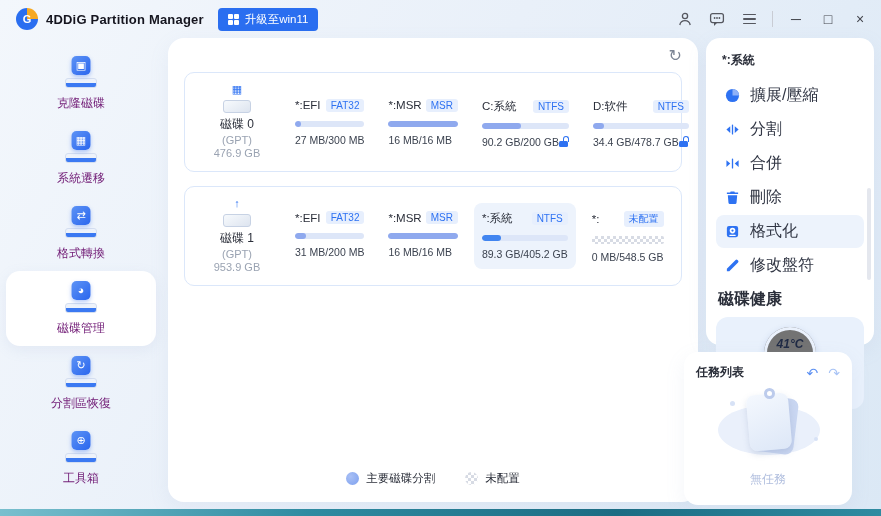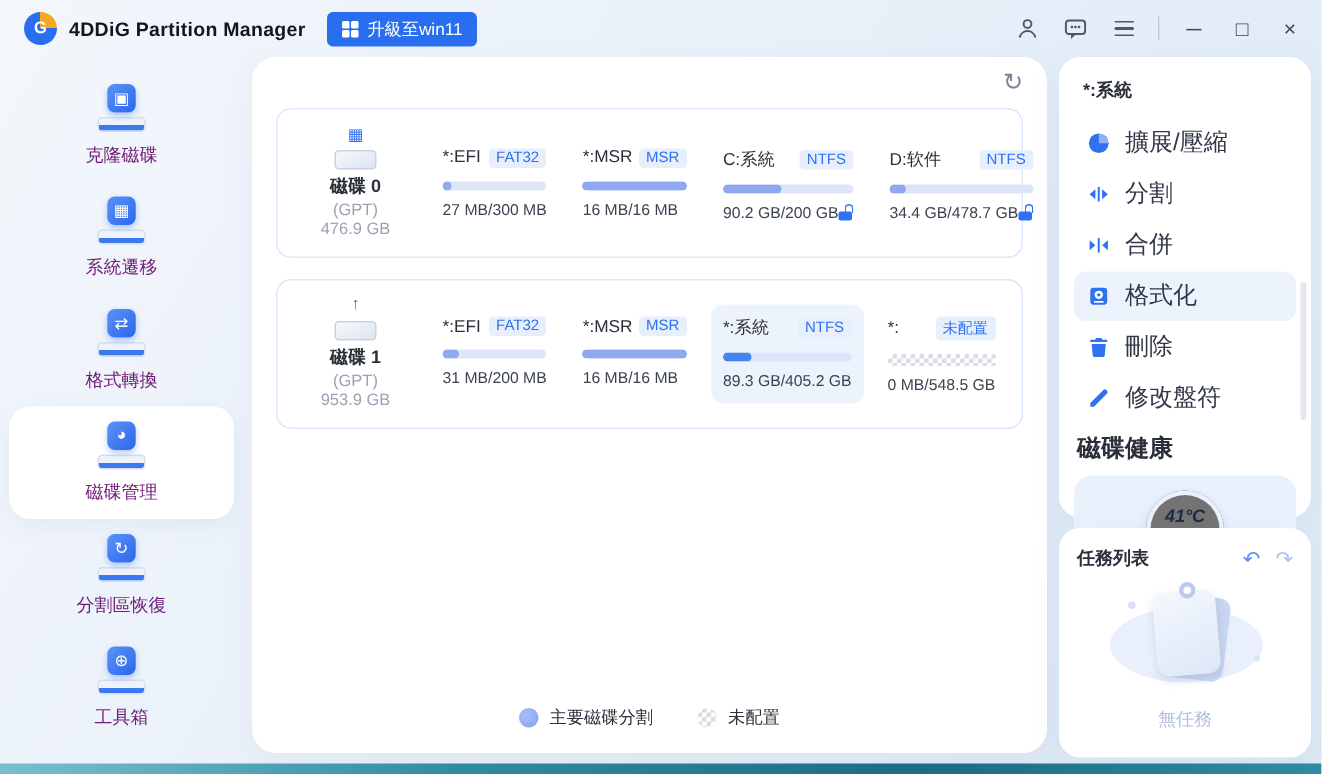--- a/index.html
+++ b/index.html
@@ -41,21 +41,21 @@
   
   .main-panel{position:absolute;left:168px;top:38px;width:530px;height:464px;background:#fff;border-radius:16px;
     box-shadow:0 6px 20px rgba(140,160,200,.10);padding:34px 16px 0 16px;}
   .refresh-btn{position:absolute;top:10px;right:16px;font-size:16px;color:#7b8494;cursor:pointer;line-height:1;}
   .disk-row{border:1px solid #dbe7fa;border-radius:10px;padding:12px 12px;display:flex;gap:10px;margin-bottom:14px;min-height:100px;align-items:center;}
   .disk-info{width:80px;min-width:80px;display:flex;flex-direction:column;align-items:center;gap:1px;}
   .disk-icon{position:relative;width:34px;height:27px;margin-bottom:2px;}
   .disk-badge{position:absolute;top:-3px;left:50%;transform:translateX(-50%);color:#2e72f2;font-size:11px;z-index:2;font-weight:bold;}
   .disk-base{position:absolute;bottom:0;left:3px;width:28px;height:13px;border-radius:3px;
     background:linear-gradient(150deg,#f7fafd,#dde4ef);border:1px solid #c7d2e4;}
-  .disk-name{font-size:12px;font-weight:bold;color:#2b2f3a;}
+  .disk-name{font-size:12px;font-weight:normal;color:#2b2f3a;}
   .disk-type,.disk-size{font-size:11px;color:#9aa3b2;}
   .parts{flex:1;display:flex;gap:8px;justify-content:space-between;}
   .part{flex:1;padding:8px 8px 6px 8px;border-radius:8px;}
   .part.selected{background:#edf3fc;}
   .part-head{display:flex;justify-content:space-between;align-items:center;gap:4px;}
   .part-label{font-size:11.5px;color:#2b2f3a;white-space:nowrap;}
   .fs-badge{font-size:10px;color:#2e72f2;background:#e7effd;border-radius:3px;padding:1px 5px;white-space:nowrap;}
   .bar{margin:9px 0 7px 0;height:6px;border-radius:3px;background:#dde6f8;overflow:hidden;}
   .bar-fill{height:100%;border-radius:3px;background:#8fa9ee;}
   .part.selected .bar-fill{background:#4285f0;}
@@ -87,21 +87,21 @@
   .gauge-temp{position:relative;width:52px;height:52px;border-radius:50%;background:#737373;overflow:hidden;
     box-shadow:0 2px 6px rgba(100,130,190,.25), inset 0 0 0 3px #eaf1fc;font-style:italic;}
   .water{position:absolute;bottom:0;left:0;width:100%;height:42%;background:linear-gradient(#7fa6f2,#4c86ee);border-radius:40% 40% 0 0;}
   .temp-text{position:absolute;top:10px;left:0;width:100%;text-align:center;font-size:12px;font-weight:bold;color:#1f2a44;}
   .gauge-status{width:52px;height:52px;border:2px dotted #c6daf6;border-radius:50%;display:flex;align-items:center;justify-content:center;}
   .status-inner{width:40px;height:40px;border-radius:50%;background:#fff;box-shadow:0 2px 6px rgba(100,130,190,.25);
     display:flex;align-items:center;justify-content:center;font-size:11px;font-weight:bold;color:#1f2a44;}
   .gauge-label{font-size:11px;color:#6b7585;}
   .ap-scrollbar{position:absolute;right:3px;top:150px;width:4px;height:92px;border-radius:2px;background:#e4e7ee;cursor:pointer;}
   
-  .task-panel{position:absolute;left:706px;top:352px;width:168px;height:153px;background:#fff;border-radius:14px;
+  .task-panel{position:absolute;left:684px;top:352px;width:168px;height:153px;background:#fff;border-radius:14px;
     padding:12px 12px;box-shadow:0 6px 20px rgba(140,160,200,.10);}
   .tp-head{display:flex;justify-content:space-between;align-items:center;}
   .tp-title{font-size:12px;font-weight:bold;color:#2b2f3a;}
   .tp-arrows{display:flex;gap:10px;font-size:14px;}
   .undo{color:#5b8ff2;cursor:pointer;} .redo{color:#a9c4f5;cursor:pointer;}
   .clipboard-wrap{position:relative;height:78px;margin-top:4px;}
   .blob{position:absolute;left:22px;top:20px;width:102px;height:50px;background:#eaf0fb;border-radius:50%;}
   .clip-back{position:absolute;left:58px;top:12px;width:42px;height:56px;background:#c9d6f1;border-radius:8px;transform:rotate(7deg);}
   .clip-front{position:absolute;left:52px;top:9px;width:42px;height:56px;background:linear-gradient(160deg,#f4f8fe,#dde7f7);
     border-radius:8px;transform:rotate(-5deg);box-shadow:0 3px 6px rgba(120,140,180,.25);}
@@ -371,39 +371,39 @@
   <div class="ap-item">
     <span class="ap-ic">
       <svg width="15" height="15" viewBox="0 0 16 16" fill="#2e72f2">
           <path d="M1.5 4.4 5.6 8l-4.1 3.6z"></path>
           <path d="M14.5 4.4 10.4 8l4.1 3.6z"></path>
           <rect x="7.3" y="2.6" width="1.4" height="10.8" rx="0.7"></rect>
         </svg>
     </span>
     <span>合併</span>
   </div>
+  <div class="ap-item">
+    <span class="ap-ic">
+      <svg width="15" height="15" viewBox="0 0 16 16" fill="#2e72f2">
+          <path d="M6 1.5h4l.5 1.2H14v1.5H2V2.7h3.5z"></path>
+          <path d="M3 5.6h10l-.7 8a1.6 1.6 0 0 1-1.6 1.4H5.3a1.6 1.6 0 0 1-1.6-1.4z"></path>
+        </svg>
+    </span>
+    <span>刪除</span>
+  </div>
   <div class="ap-item active">
     <span class="ap-ic">
       <svg width="15" height="15" viewBox="0 0 16 16">
           <rect x="2" y="2" width="12" height="12" rx="2.2" fill="#2e72f2"></rect>
           <circle cx="8" cy="7" r="3" fill="#fff"></circle>
           <circle cx="8" cy="7" r="1.2" fill="#2e72f2"></circle>
           <rect x="4.5" y="11.4" width="7" height="1.3" rx="0.65" fill="#fff"></rect>
         </svg>
     </span>
     <span>格式化</span>
-  </div>
-  <div class="ap-item">
-    <span class="ap-ic">
-      <svg width="15" height="15" viewBox="0 0 16 16" fill="#2e72f2">
-          <path d="M6 1.5h4l.5 1.2H14v1.5H2V2.7h3.5z"></path>
-          <path d="M3 5.6h10l-.7 8a1.6 1.6 0 0 1-1.6 1.4H5.3a1.6 1.6 0 0 1-1.6-1.4z"></path>
-        </svg>
-    </span>
-    <span>刪除</span>
   </div>
   <div class="ap-item">
     <span class="ap-ic">
       <svg width="15" height="15" viewBox="0 0 16 16" fill="#2e72f2">
           <path d="M2 14v-2.6L11.3 2.1a1.4 1.4 0 0 1 2 0l.6.6a1.4 1.4 0 0 1 0 2L4.6 14z"></path>
         </svg>
     </span>
     <span>修改盤符</span>
   </div>
 

